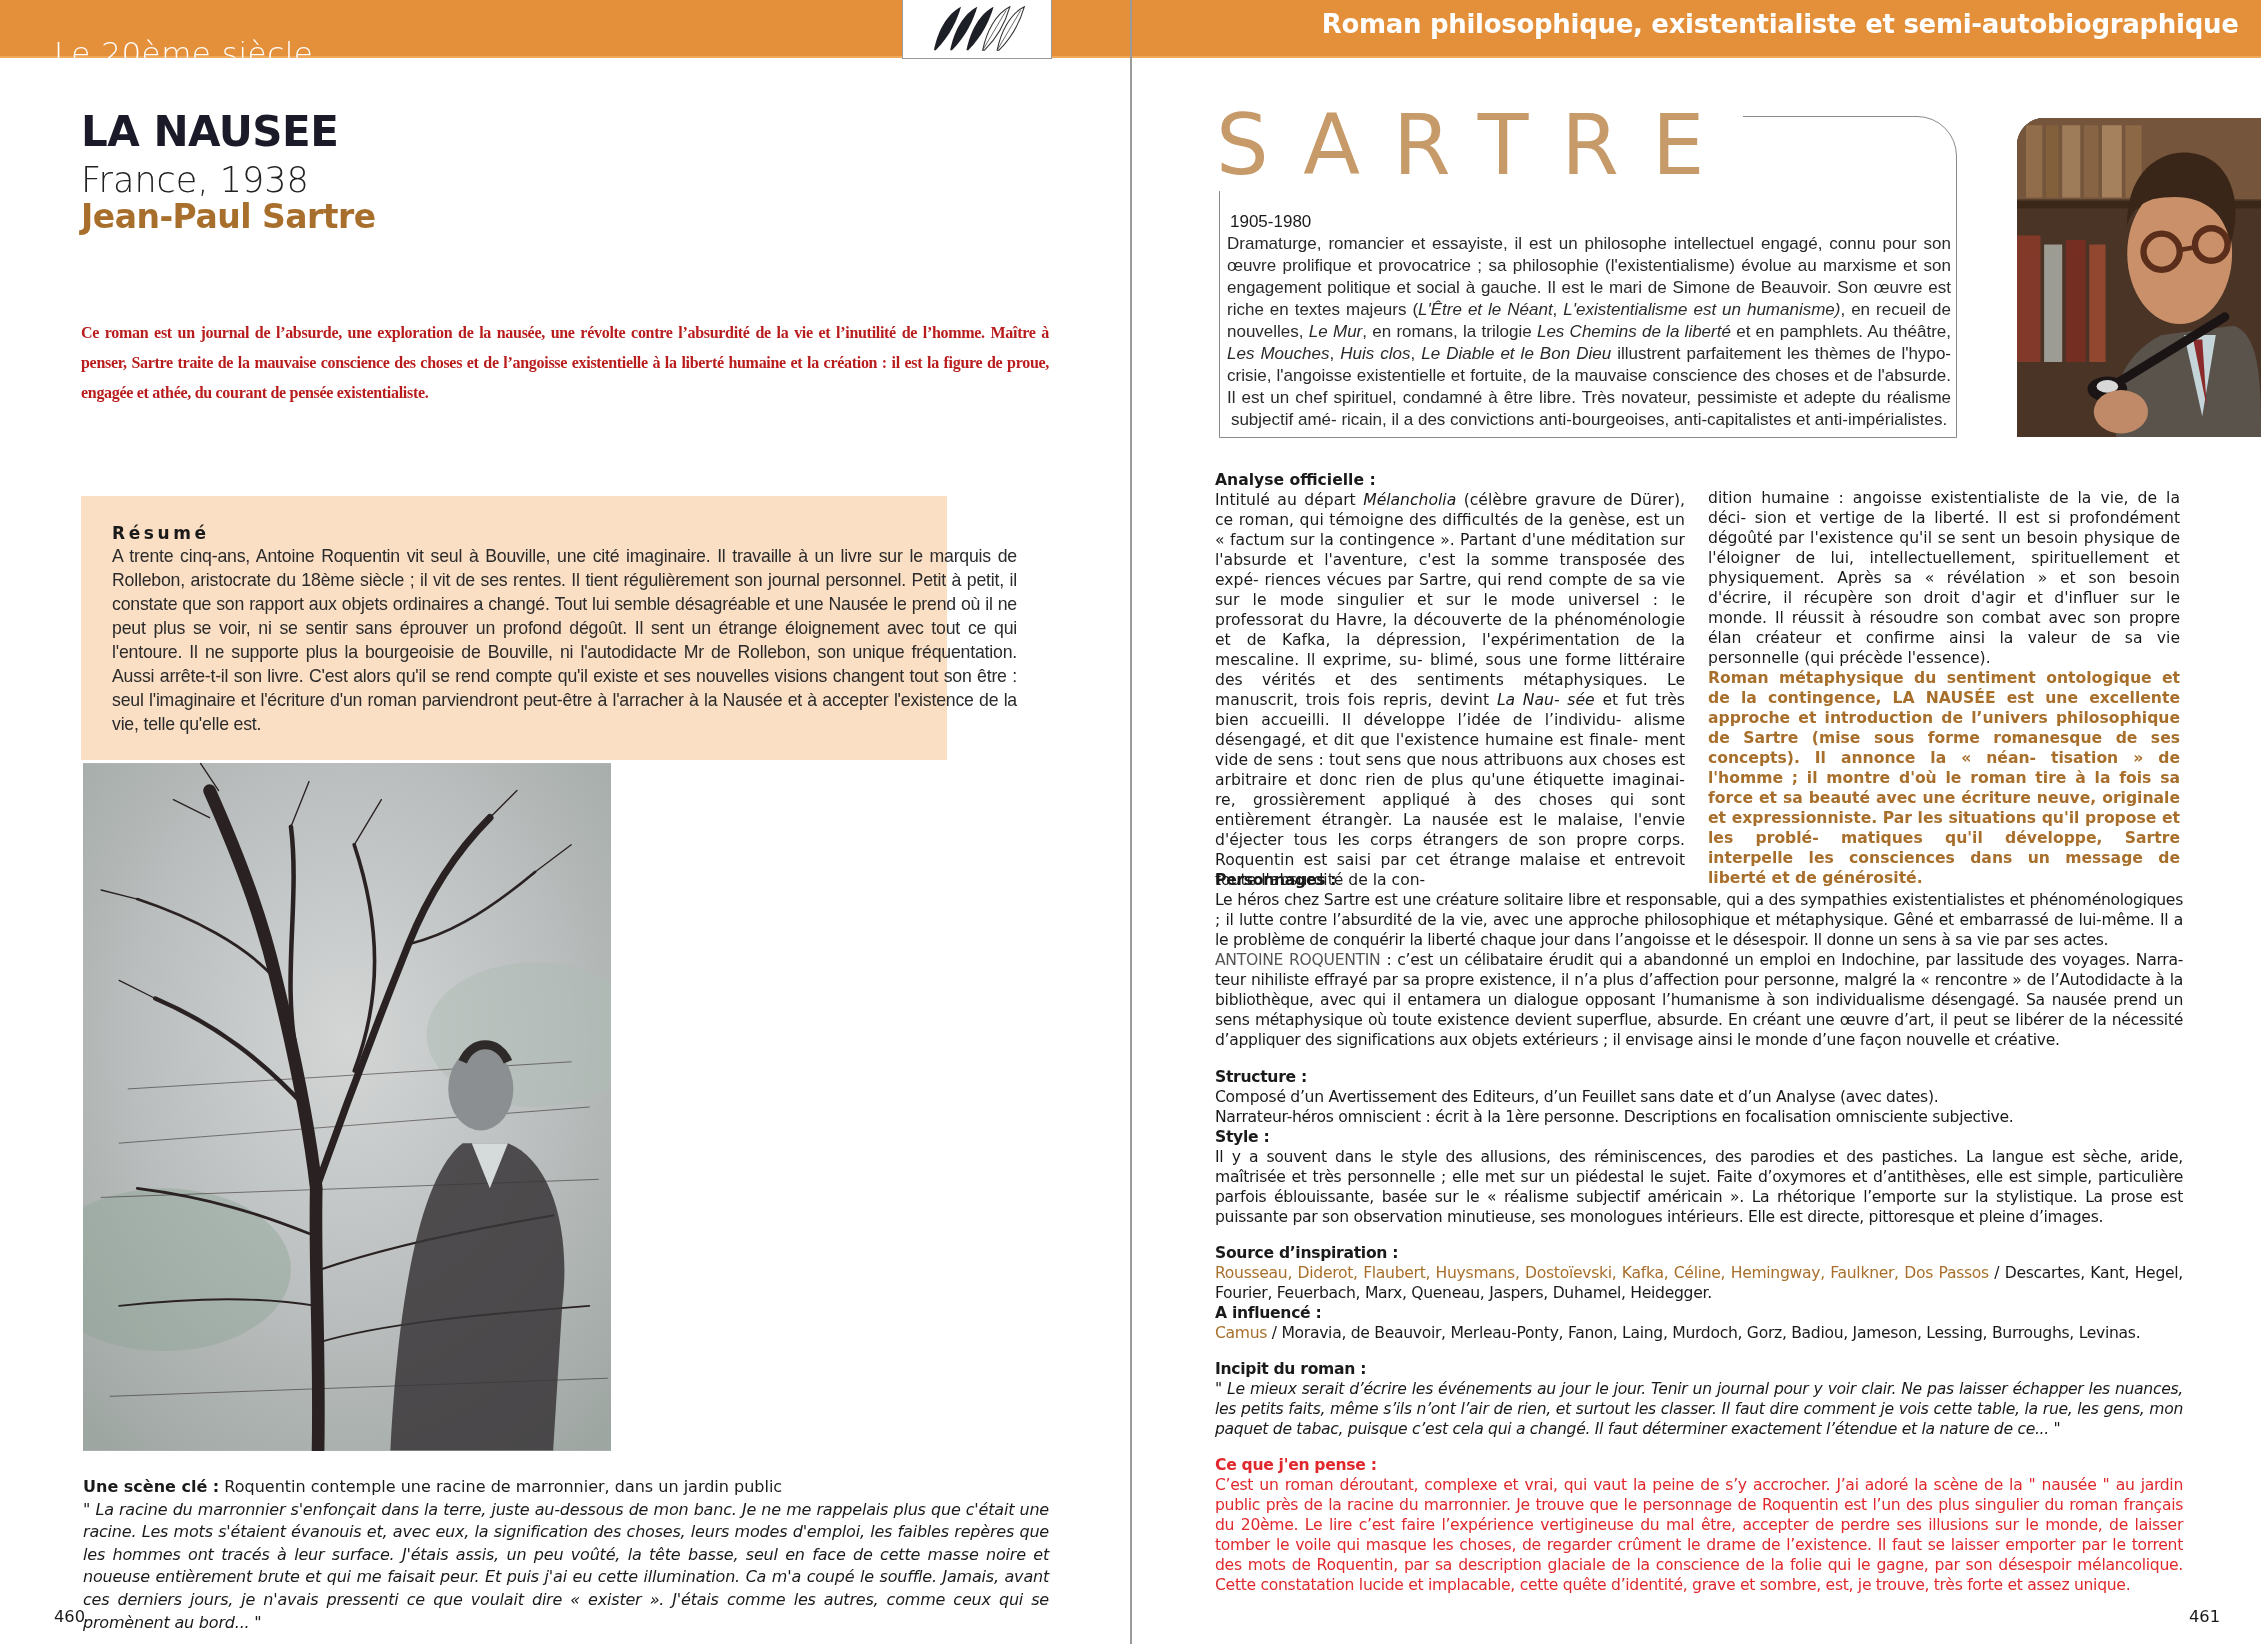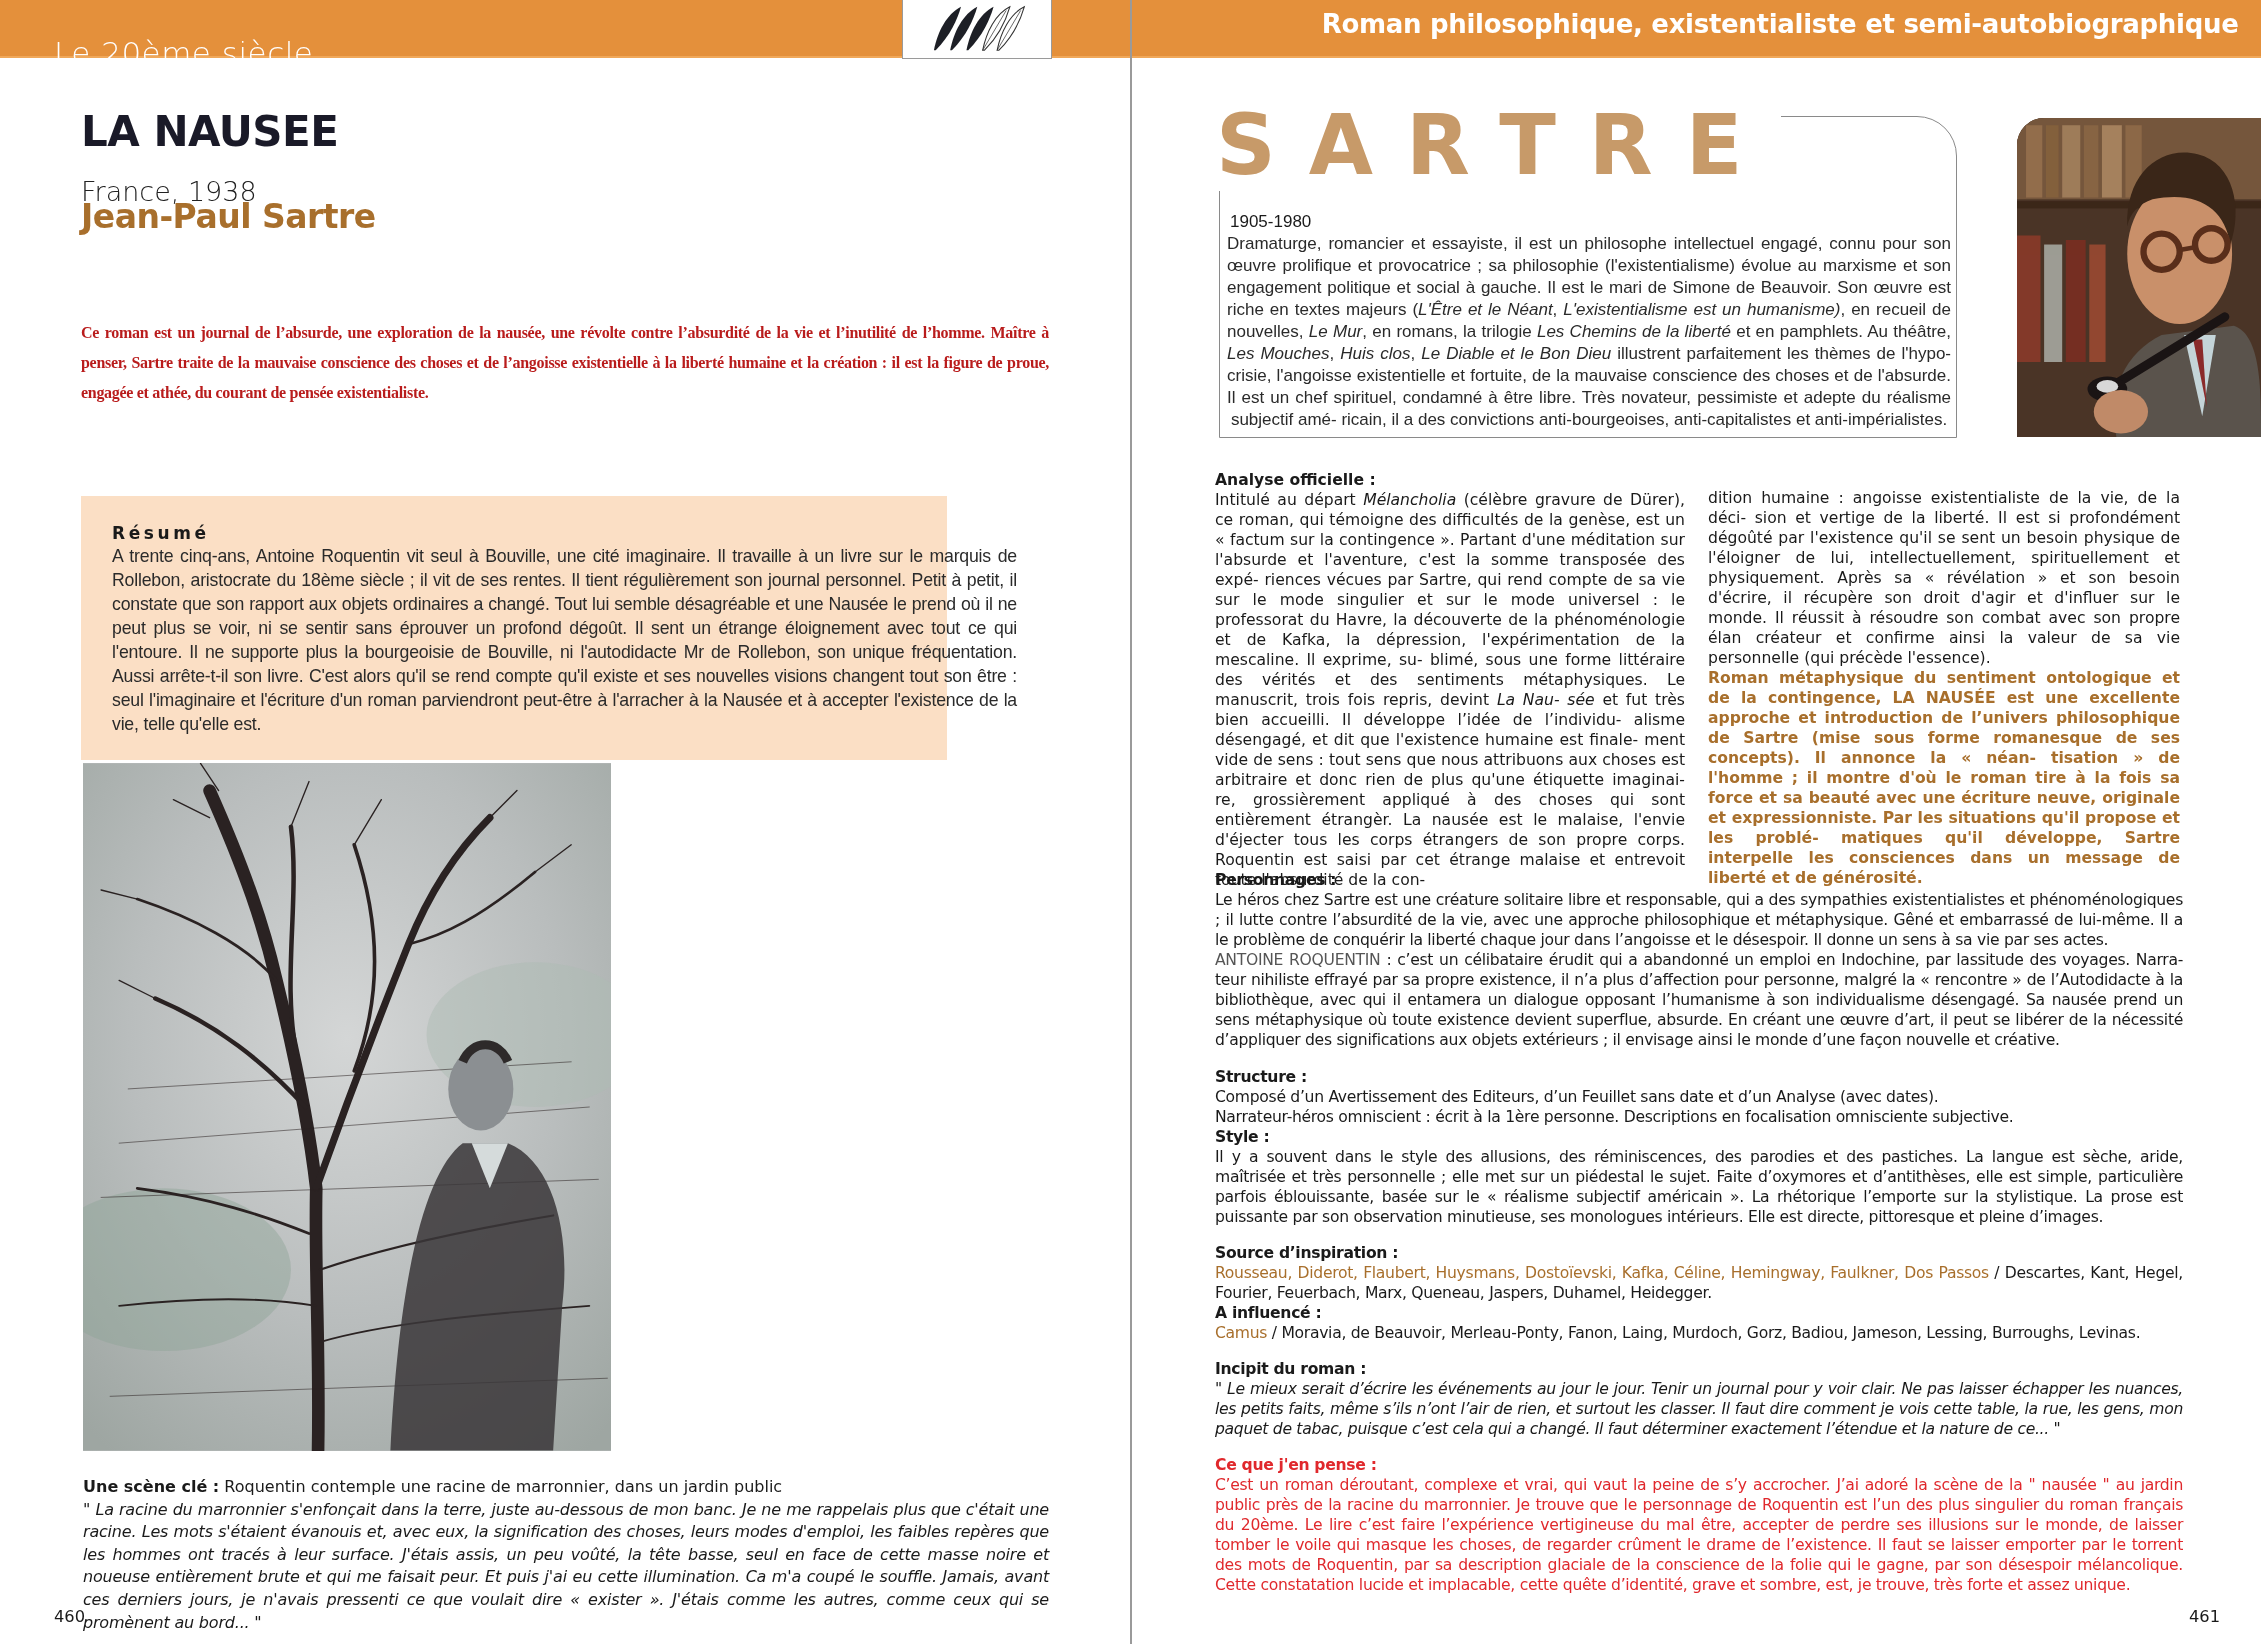--- a/index.html
+++ b/index.html
@@ -23,21 +23,21 @@
     position:absolute; left:902px; top:0; width:148px; height:58px;
     background:#ffffff; border:0.9px solid #9a9a9a; border-top:none;
   }
   .logo-box svg { position:absolute; left:27px; top:5.4px; }
   .spine {
     position:absolute; left:1130px; top:0; width:1.8px; height:1645px; background:#9a9a9a;
   }
 
   
   .book-title { position:absolute; left:81px; top:107px; font-size:42px; font-weight:bold; color:#1a1a28; letter-spacing:-0.5px; }
-  .book-origin { position:absolute; left:81px; top:176px; font-size:27px; color:#222; font-weight:300; }
+  .book-origin { position:absolute; left:81px; top:160px; font-size:35px; color:#222; font-weight:300; }
   .book-author { position:absolute; left:81px; top:197px; font-size:33px; font-weight:bold; color:#a86f2c; letter-spacing:-0.5px; }
   .intro {
     position:absolute; left:81px; top:318px; width:968px; font-size:16px; line-height:30px;
     font-weight:bold; color:#b91c1c; text-align:justify; letter-spacing:-0.3px;font-family:Liberation Serif, serif;
   }
   .resume-box {
     position:absolute; left:81px; top:496px; width:866px; height:264px; background:#fbdfc5;
   }
   .resume-label { position:absolute; left:31px; top:27px; font-size:17px; font-weight:bold; letter-spacing:3.6px; color:#1a1a1a; }
   .resume-text {
@@ -54,21 +54,21 @@
   .scene-head-label { font-weight:bold; }
   .scene-quote { font-style:italic; text-align:justify; letter-spacing:-0.2px; }
   .page-num-left { position:absolute; left:54px; top:1607px; font-size:16.3px; color:#1a1a1a; }
 
   
   .bio-frame {
     position:absolute; left:1219px; top:116px; width:736px; height:320px;
     border:1.8px solid #8a8a8a; border-top-right-radius:40px; border-bottom:1.8px solid #8a8a8a;
   }
   .author-heading {
-    position:absolute; left:1216px; top:101px; font-size:83px; font-weight:bold; color:#c79a69;
+    position:absolute; left:1216px; top:101px; font-size:83px; font-weight:normal; color:#c79a69;
     letter-spacing:33px; background:#ffffff; padding-right:5.4px; line-height:90px;
   }
   .bio-dates { position:absolute; left:1230px; top:212px; font-size:17px; color:#1a1a1a; font-family:"Liberation Sans", sans-serif; }
   .bio-text {
     position:absolute; left:1227px; top:233px; width:724px; font-size:17px; line-height:22px;
     color:#2a2a2a; text-align:justify; font-family:"Liberation Sans", sans-serif; text-align-last:center;
   }
   .portrait {
     position:absolute; left:2017px; top:118px; width:244px; height:319px; overflow:hidden;
     border-top-left-radius:27px; background:#5b3d2b;

